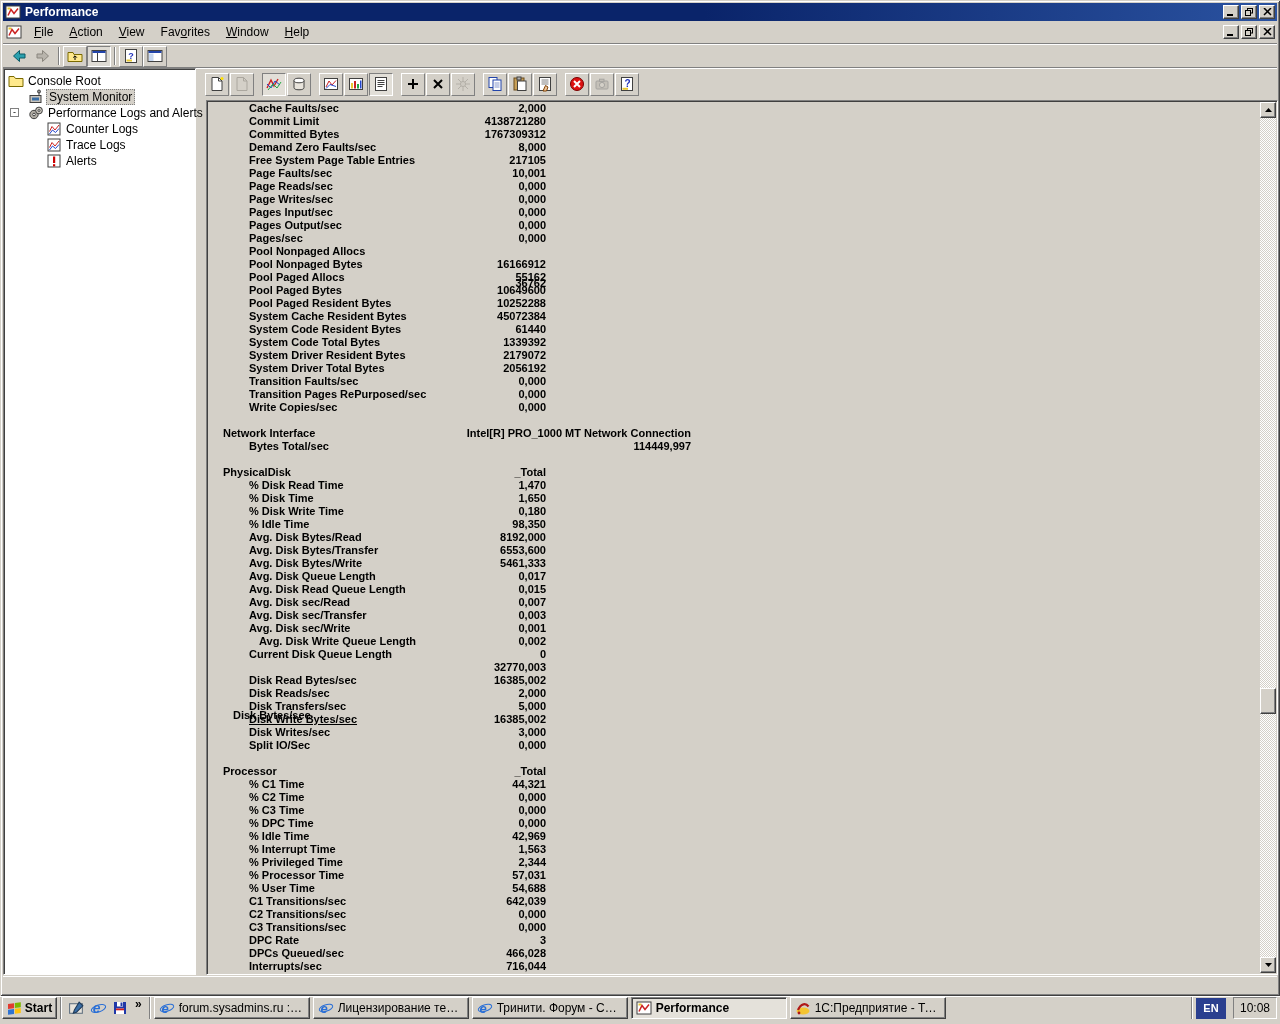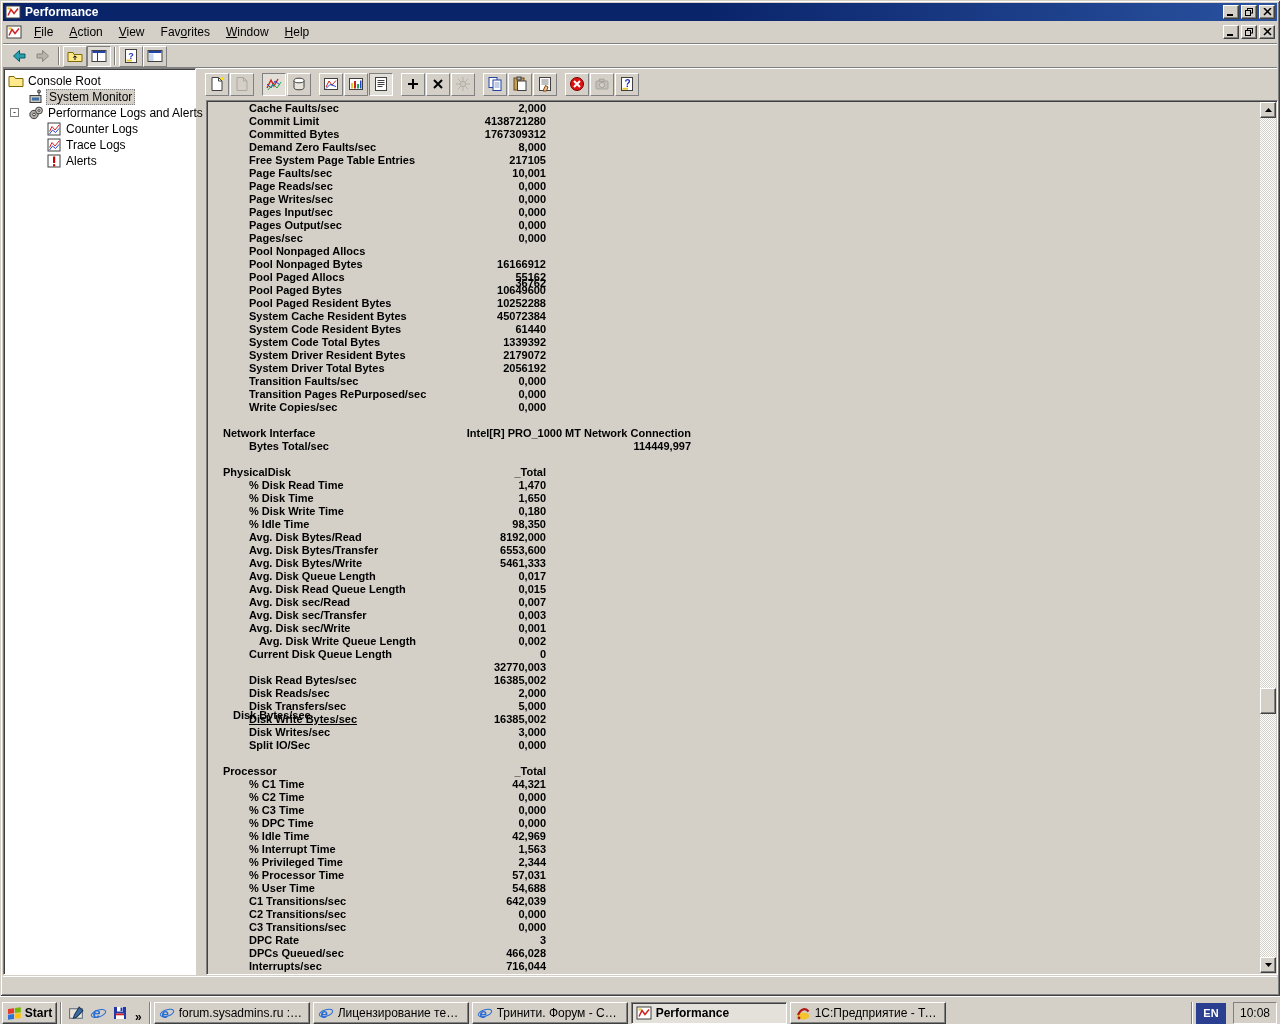--- a/index.html
+++ b/index.html
@@ -47,21 +47,21 @@
   .rlabel{position:absolute;top:0;white-space:nowrap}
   .rvalue{position:absolute;top:0;left:0;text-align:right;white-space:nowrap}
   
   #vscroll{position:absolute;top:1px;right:1px;bottom:1px;width:16px;
     background:conic-gradient(#fff 25%,#d4d0c8 25% 50%,#fff 50% 75%,#d4d0c8 75%);background-size:2px 2px}
   .sbtn{position:absolute;left:0;width:16px;height:16px;background:#d4d0c8;display:flex;align-items:center;justify-content:center}
   .sthumb{position:absolute;left:0;width:16px;height:26px;background:#d4d0c8}
   #bottomstrip{position:absolute;left:3px;top:976px;right:3px;height:17px;background:#d4d0c8;border-top:1px solid #fff}
   
   #taskbar{position:absolute;left:0;bottom:0;width:1280px;height:28px;background:#d4d0c8;border-top:1px solid #fff;
-    display:flex;align-items:flex-end}
+    display:flex;align-items:flex-start}
   #startbtn{width:55px;height:22px;margin-left:2px;display:flex;align-items:center;justify-content:center;gap:3px;background:#d4d0c8}
   #startbtn span{font-size:12px;font-weight:bold}
   .tdiv{width:2px;height:22px;margin:0 3px;border-left:1px solid #808080;border-right:1px solid #fff}
   .qlbtn{width:22px;height:22px;display:flex;align-items:center;justify-content:center}
   .chev{font-size:12px;font-weight:bold;padding:0 4px}
   .task{width:156px;height:22px;margin-right:3px;display:flex;align-items:center;gap:4px;background:#d4d0c8;
     font-size:12px;padding:0 4px;overflow:hidden;white-space:nowrap}
   .task.active{border-color:#808080 #fff #fff #808080;box-shadow:inset 1px 1px 0 #404040;background:#e4e1da;font-weight:bold}
   .task .ticn{flex:0 0 16px;height:16px}
   .task .tlbl{overflow:hidden;text-overflow:ellipsis}

